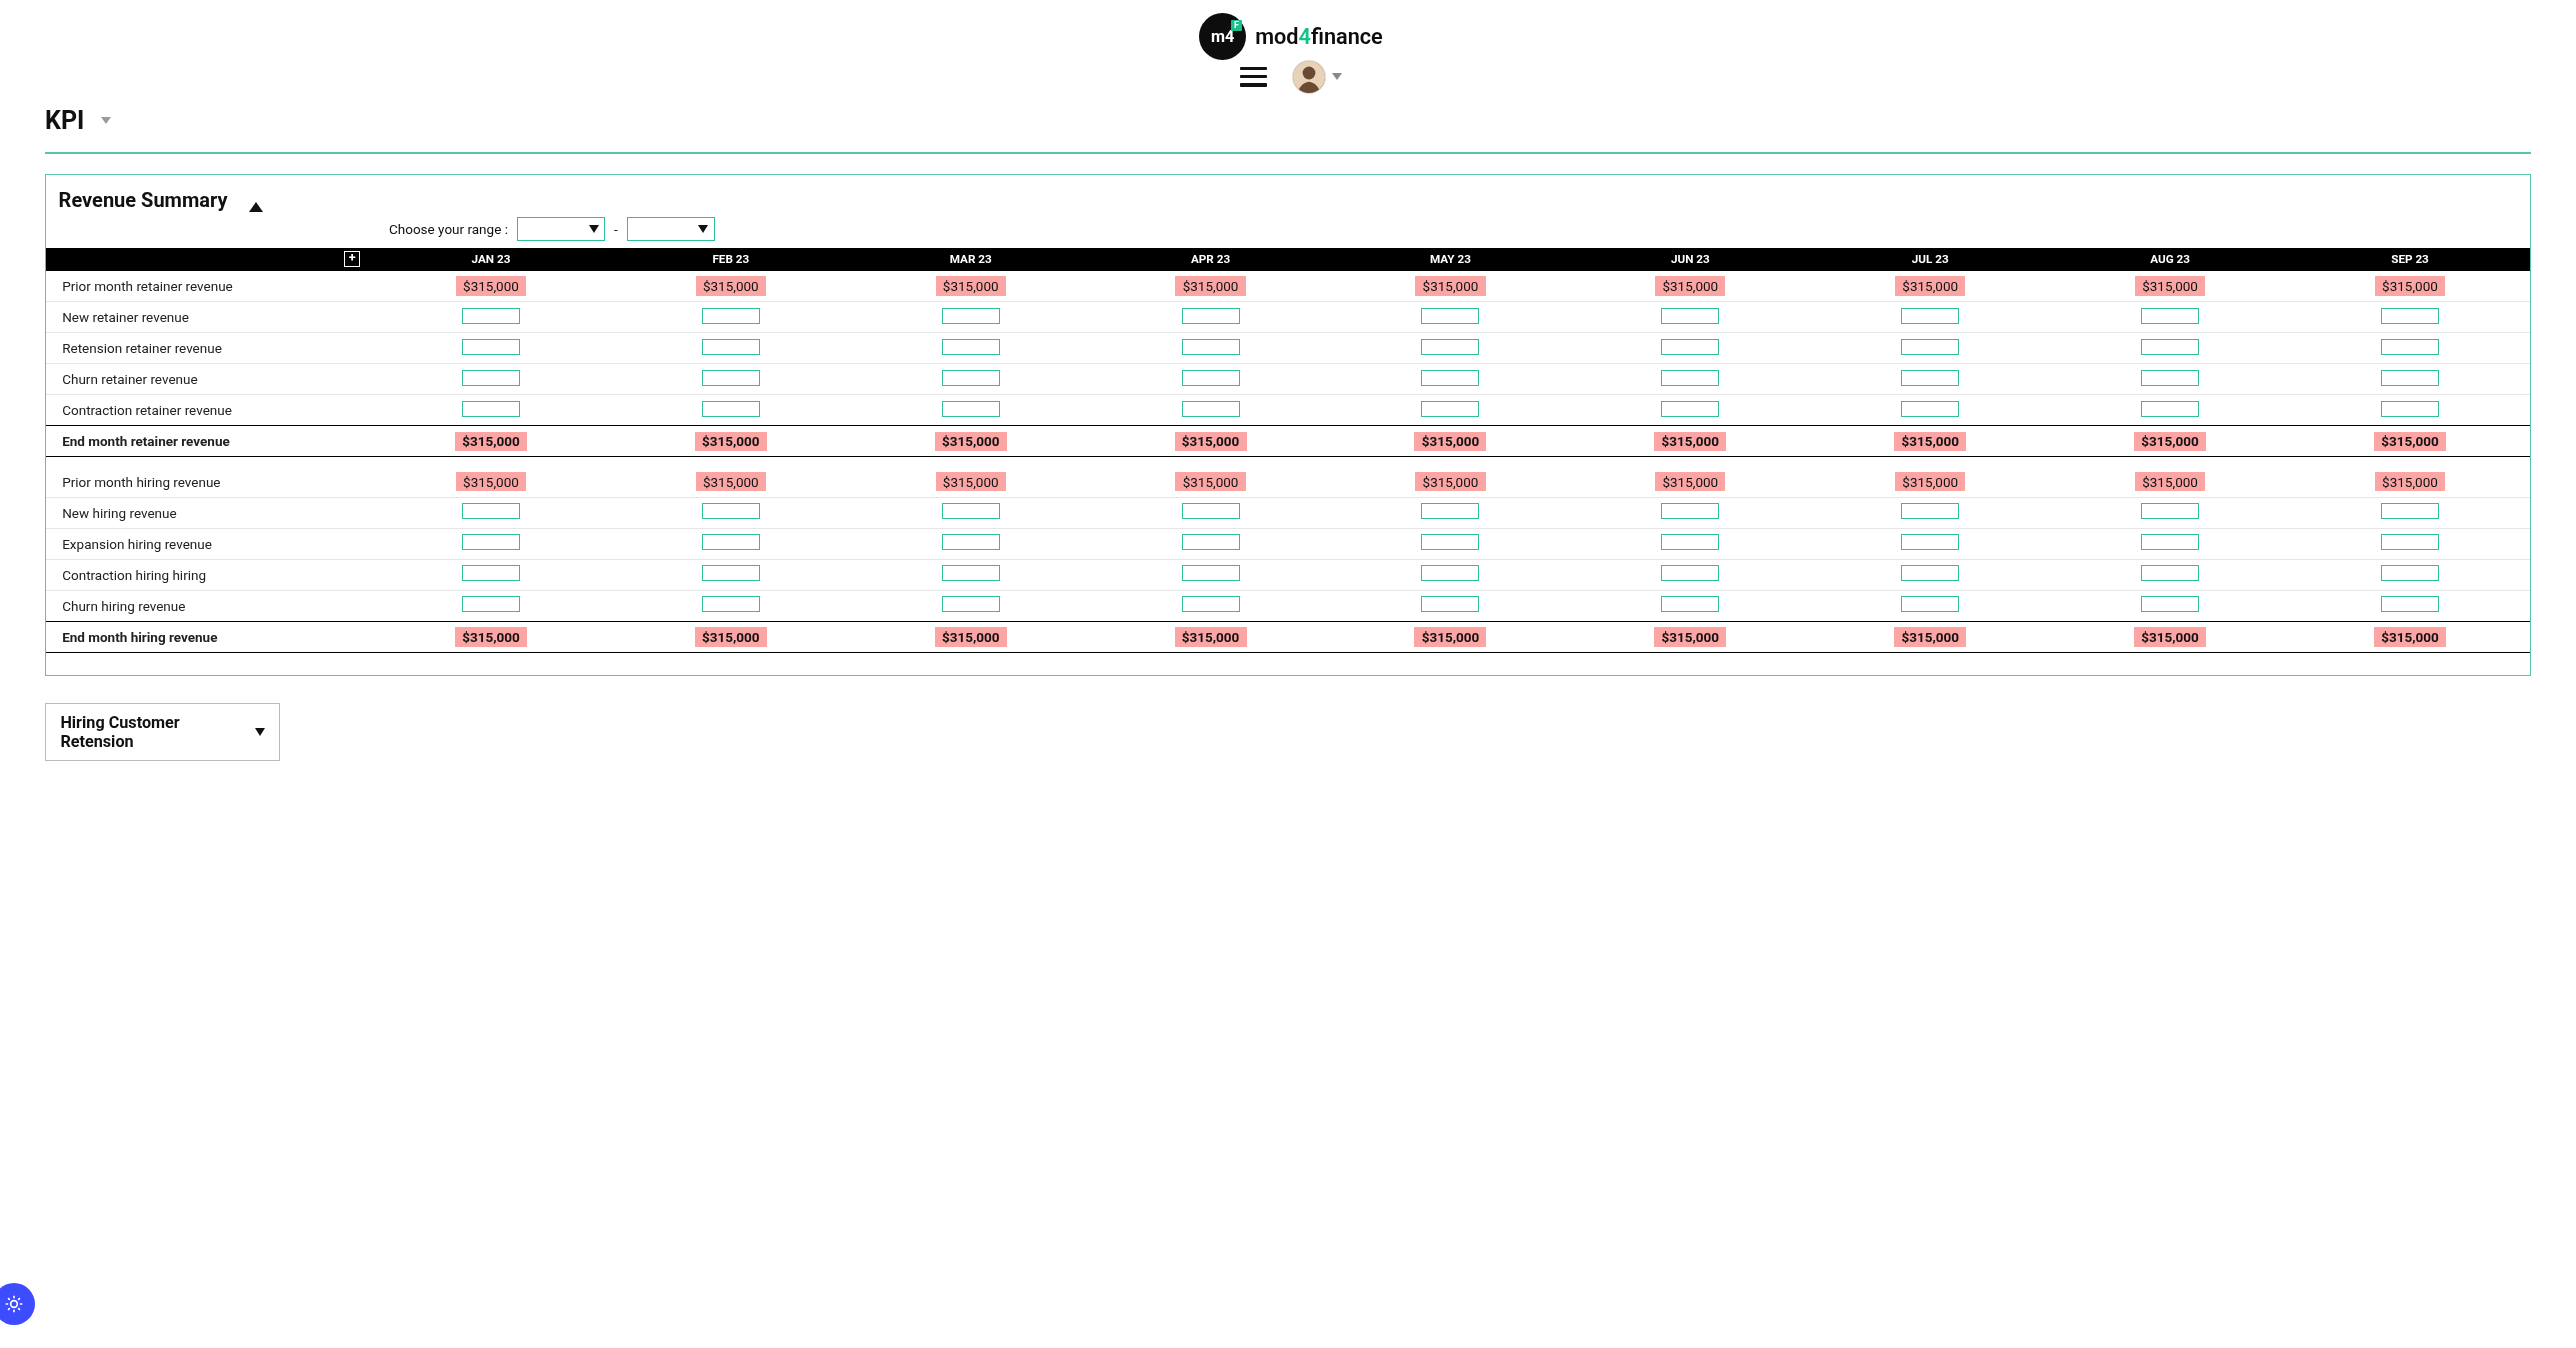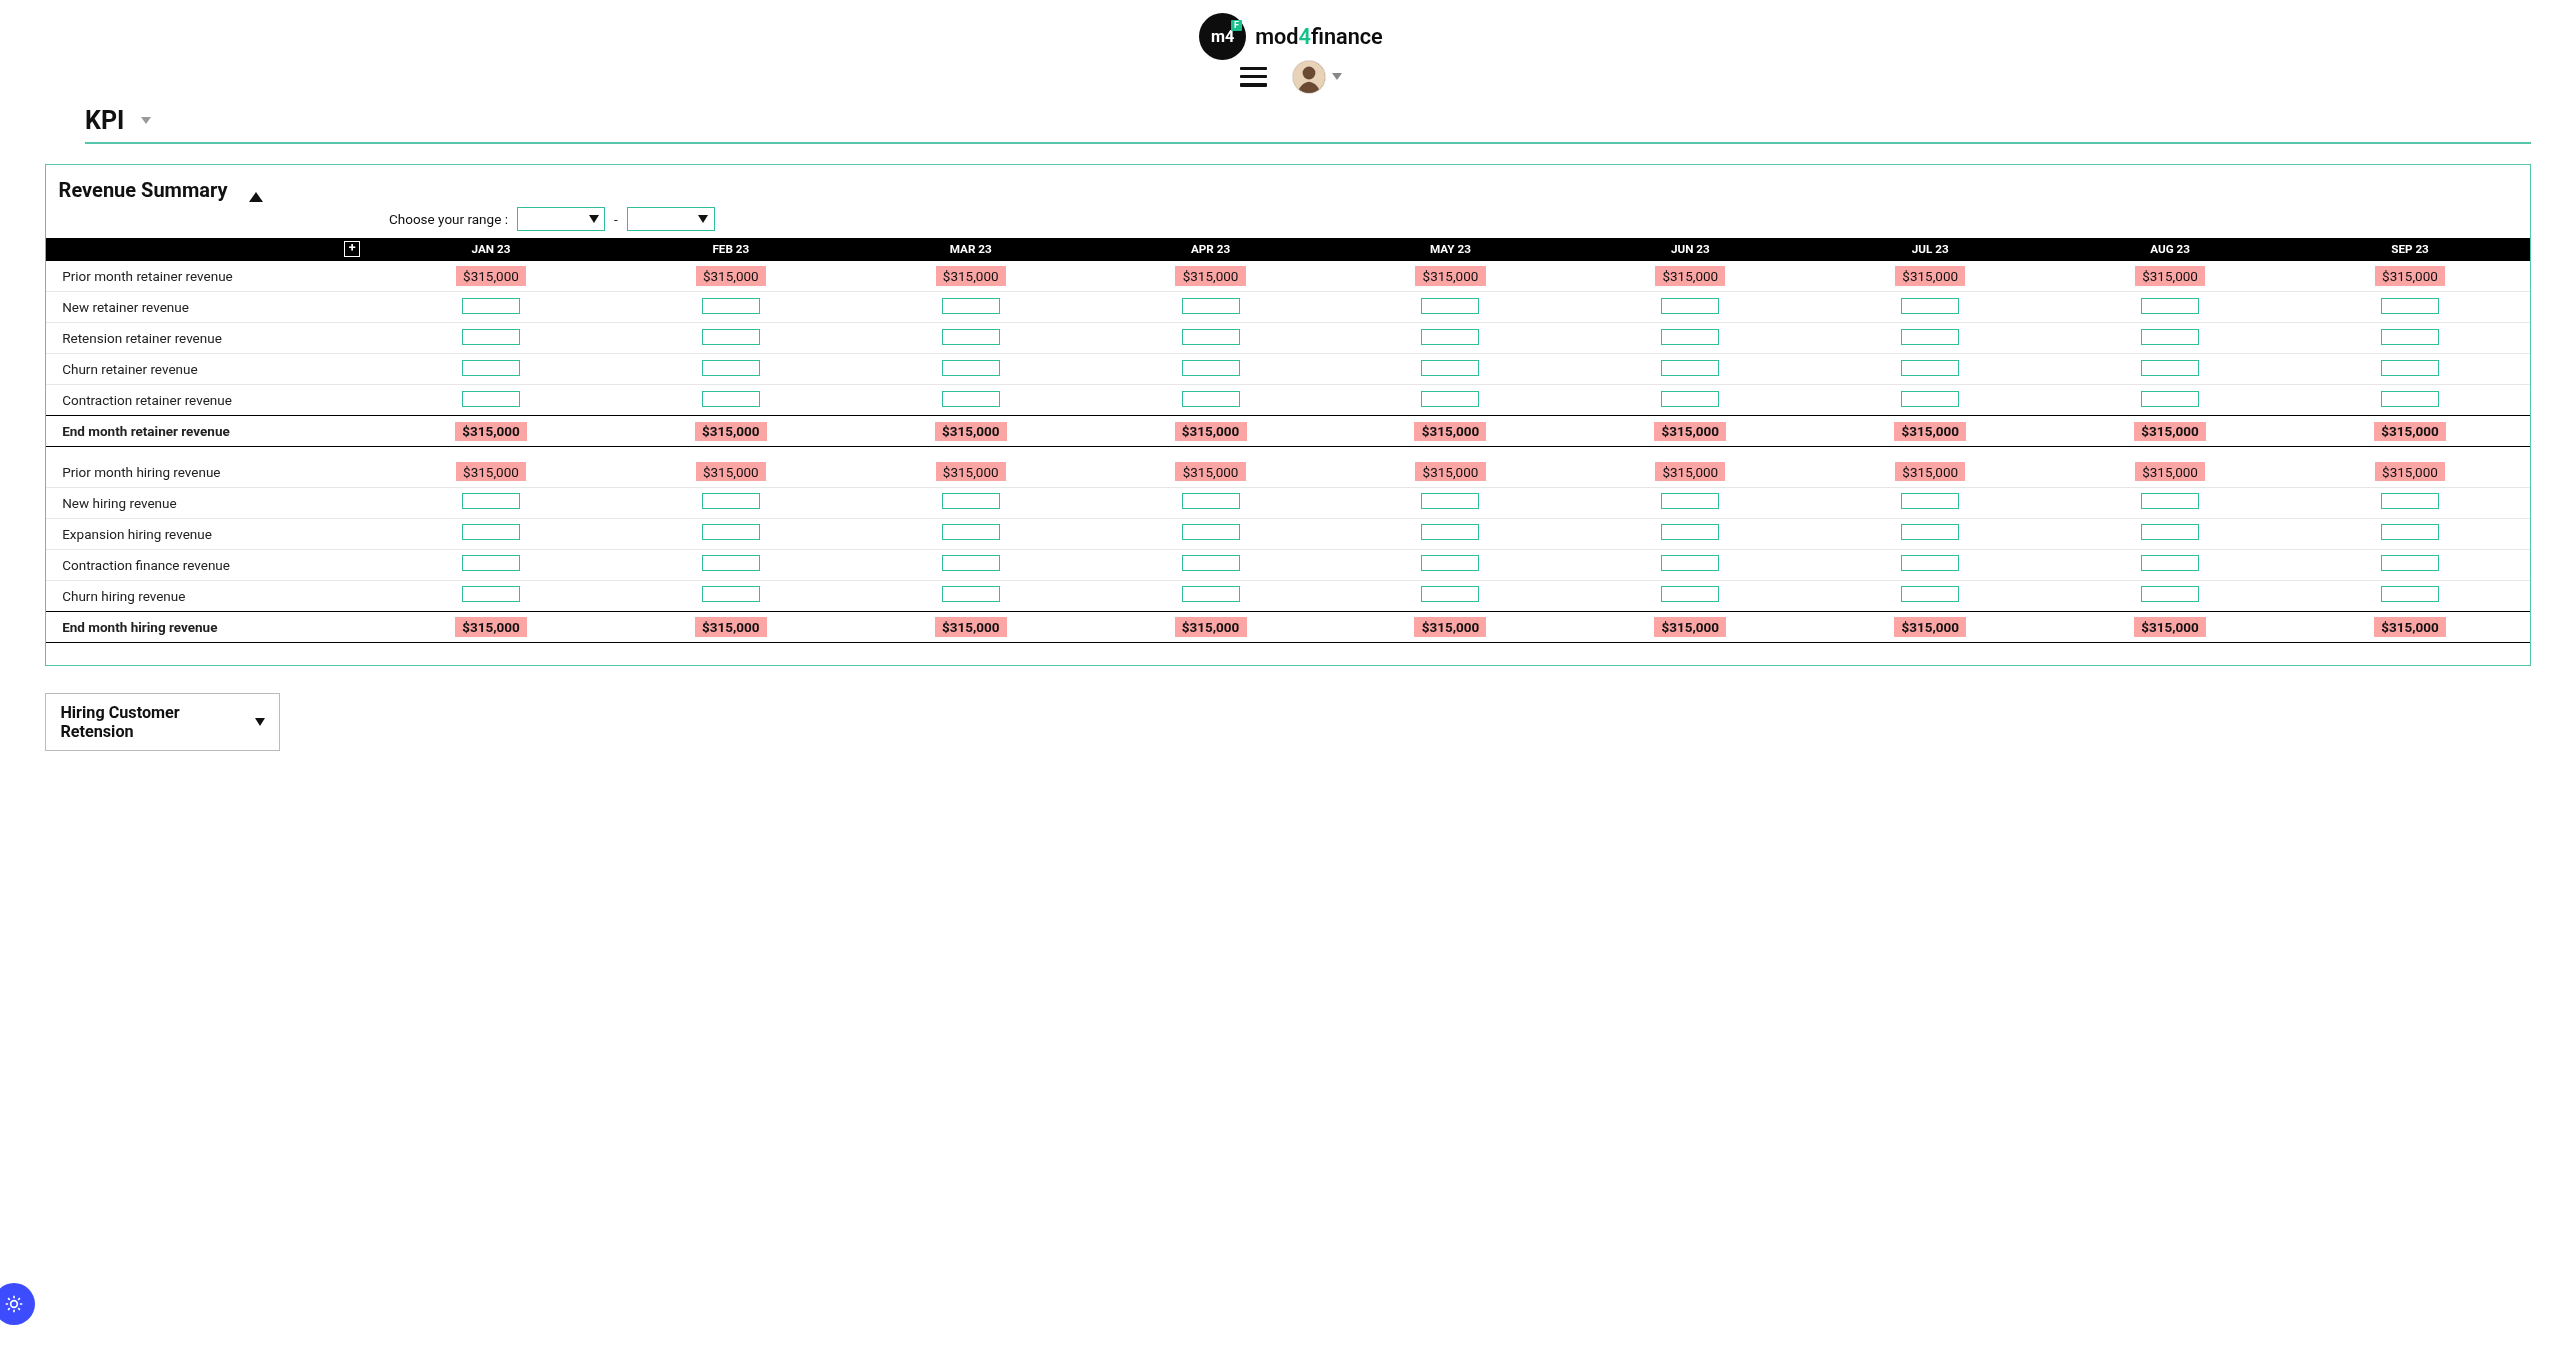--- a/index.html
+++ b/index.html
@@ -63,23 +63,22 @@
     border-left: 5.4px solid transparent;
     border-right: 5.4px solid transparent;
     border-top: 7.2px solid #888;
   }
   .page {
     padding: 0 45px 36px 45px;
   }
   .page-title-row {
     display:flex; align-items:center; gap:16.2px;
     border-bottom: 2.7px solid #55c6aa;
-    padding-bottom: 7px;
+    padding-bottom: 17px;
     margin-bottom: 20px;
-    margin-left: 40px;
   }
   .page-title {
     font-size: 25px; font-weight: 700;
   }
   .card {
     border: 0.9px solid #55c6aa;
     padding: 12.6px 0 12.6px 0;
     margin-bottom: 27px;
   }
   .card-head {
@@ -381,21 +380,21 @@
               <td><span class="val-input"></span></td>
               <td><span class="val-input"></span></td>
               <td><span class="val-input"></span></td>
               <td><span class="val-input"></span></td>
               <td><span class="val-input"></span></td>
               <td><span class="val-input"></span></td>
               <td><span class="val-input"></span></td>
               <td><span class="val-input"></span></td>
             </tr>
             <tr class="row-top-light">
-              <td class="labelcell">Contraction finance revenue</td>
+              <td class="labelcell">Contraction hiring hiring</td>
               <td><span class="val-input"></span></td>
               <td><span class="val-input"></span></td>
               <td><span class="val-input"></span></td>
               <td><span class="val-input"></span></td>
               <td><span class="val-input"></span></td>
               <td><span class="val-input"></span></td>
               <td><span class="val-input"></span></td>
               <td><span class="val-input"></span></td>
               <td><span class="val-input"></span></td>
             </tr>

